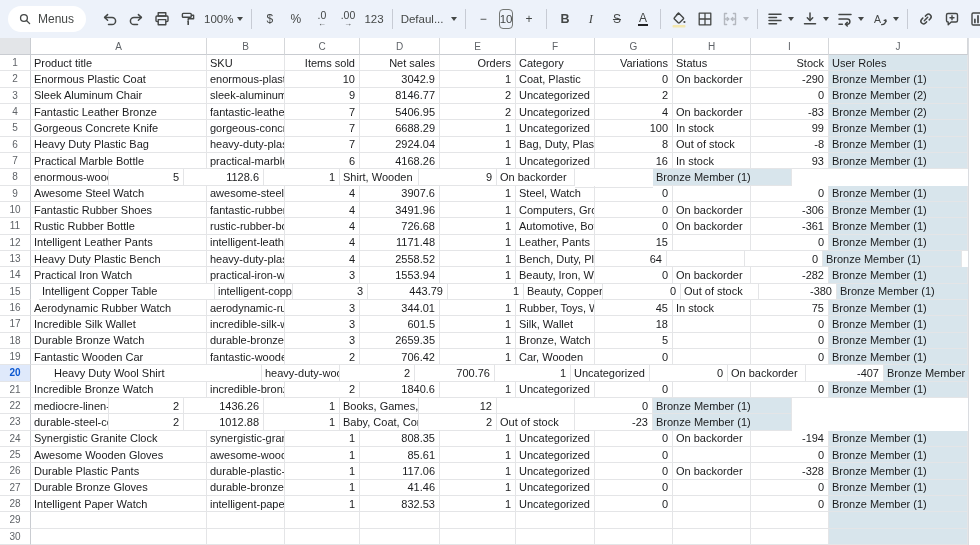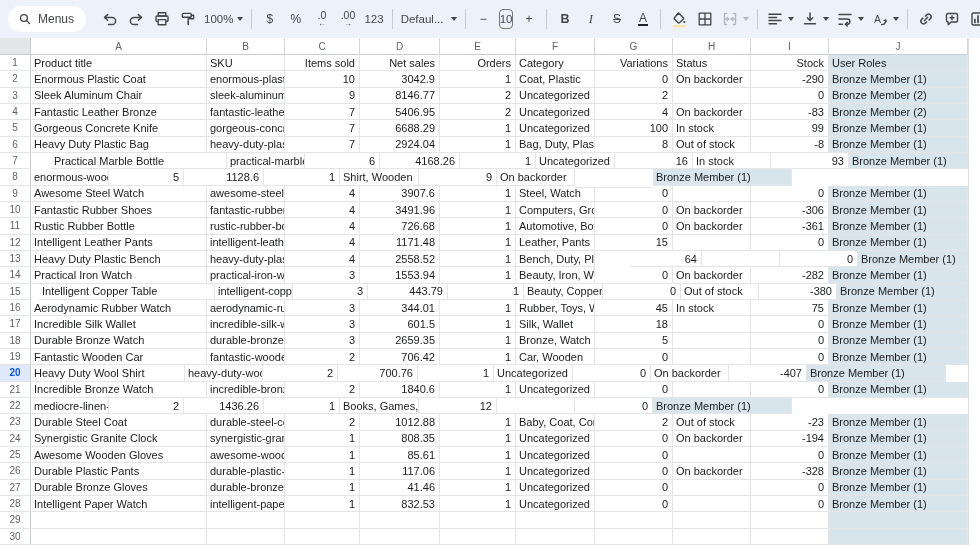--- a/index.html
+++ b/index.html
@@ -297,21 +297,21 @@
         <div class="cell num" style="width: 80px;">2924.04</div>
         <div class="cell num" style="width: 76px;">1</div>
         <div class="cell" style="width: 79px;">Bag, Duty, Plasti</div>
         <div class="cell num" style="width: 78px;">8</div>
         <div class="cell" style="width: 78px;">Out of stock</div>
         <div class="cell num" style="width: 78px;">-8</div>
         <div class="cell" style="width: 139px; background: rgb(216, 229, 236);">Bronze Member (1)</div>
       </div>
       <div class="row">
         <div class="rownum">7</div>
-        <div class="cell" style="width: 176px; margin-left: 20px;">Practical Marble Bottle</div>
+        <div class="cell" style="width: 176px;">Practical Marble Bottle</div>
         <div class="cell" style="width: 78px;">practical-marble-</div>
         <div class="cell num" style="width: 75px;">6</div>
         <div class="cell num" style="width: 80px;">4168.26</div>
         <div class="cell num" style="width: 76px;">1</div>
         <div class="cell" style="width: 79px;">Uncategorized</div>
         <div class="cell num" style="width: 78px;">16</div>
         <div class="cell" style="width: 78px;">In stock</div>
         <div class="cell num" style="width: 78px;">93</div>
         <div class="cell" style="width: 139px; background: rgb(216, 229, 236);">Bronze Member (1)</div>
       </div>
@@ -380,21 +380,21 @@
         <div class="cell" style="width: 139px; background: rgb(216, 229, 236);">Bronze Member (1)</div>
       </div>
       <div class="row">
         <div class="rownum">13</div>
         <div class="cell" style="width: 176px;">Heavy Duty Plastic Bench</div>
         <div class="cell" style="width: 78px;">heavy-duty-plast</div>
         <div class="cell num" style="width: 75px;">4</div>
         <div class="cell num" style="width: 80px;">2558.52</div>
         <div class="cell num" style="width: 76px;">1</div>
         <div class="cell" style="width: 79px;">Bench, Duty, Pla</div>
-        <div class="cell num" style="width: 72px; margin-left: 35px;">64</div>
+        <div class="cell num" style="width: 72px;">64</div>
         <div class="cell" style="width: 78px;"></div>
         <div class="cell num" style="width: 78px;">0</div>
         <div class="cell" style="width: 139px; background: rgb(216, 229, 236);">Bronze Member (1)</div>
       </div>
       <div class="row">
         <div class="rownum">14</div>
         <div class="cell" style="width: 176px;">Practical Iron Watch</div>
         <div class="cell" style="width: 78px;">practical-iron-wa</div>
         <div class="cell num" style="width: 75px;">3</div>
         <div class="cell num" style="width: 80px;">1553.94</div>
@@ -465,21 +465,21 @@
         <div class="cell num" style="width: 80px;">706.42</div>
         <div class="cell num" style="width: 76px;">1</div>
         <div class="cell" style="width: 79px;">Car, Wooden</div>
         <div class="cell num" style="width: 78px;">0</div>
         <div class="cell" style="width: 78px;"></div>
         <div class="cell num" style="width: 78px;">0</div>
         <div class="cell" style="width: 139px; background: rgb(216, 229, 236);">Bronze Member (1)</div>
       </div>
       <div class="row">
         <div class="rownum sel" style="background: rgb(223, 233, 251); color: rgb(11, 87, 208);">20</div>
-        <div class="cell" style="width: 154px;">Heavy Duty Wool Shirt</div>
+        <div class="cell" style="width: 211px; margin-left: 20px;">Heavy Duty Wool Shirt</div>
         <div class="cell" style="width: 78px;">heavy-duty-wool</div>
         <div class="cell num" style="width: 75px;">2</div>
         <div class="cell num" style="width: 80px;">700.76</div>
         <div class="cell num" style="width: 76px;">1</div>
         <div class="cell" style="width: 79px;">Uncategorized</div>
         <div class="cell num" style="width: 78px;">0</div>
         <div class="cell" style="width: 78px;">On backorder</div>
         <div class="cell num" style="width: 78px;">-407</div>
         <div class="cell" style="width: 139px; background: rgb(216, 229, 236);">Bronze Member (1)</div>
       </div>
@@ -503,21 +503,20 @@
         <div class="cell num" style="width: 80px;">1436.26</div>
         <div class="cell num" style="width: 76px;">1</div>
         <div class="cell" style="width: 79px;">Books, Games, I</div>
         <div class="cell num" style="width: 78px;">12</div>
         <div class="cell" style="width: 78px;"></div>
         <div class="cell num" style="width: 78px;">0</div>
         <div class="cell" style="width: 139px; background: rgb(216, 229, 236);">Bronze Member (1)</div>
       </div>
       <div class="row">
         <div class="rownum">23</div>
-        <div class="cell" style="width: 176px;">Durable Steel Coat</div>
         <div class="cell" style="width: 78px;">durable-steel-coa</div>
         <div class="cell num" style="width: 75px;">2</div>
         <div class="cell num" style="width: 80px;">1012.88</div>
         <div class="cell num" style="width: 76px;">1</div>
         <div class="cell" style="width: 79px;">Baby, Coat, Com</div>
         <div class="cell num" style="width: 78px;">2</div>
         <div class="cell" style="width: 78px;">Out of stock</div>
         <div class="cell num" style="width: 78px;">-23</div>
         <div class="cell" style="width: 139px; background: rgb(216, 229, 236);">Bronze Member (1)</div>
       </div>

